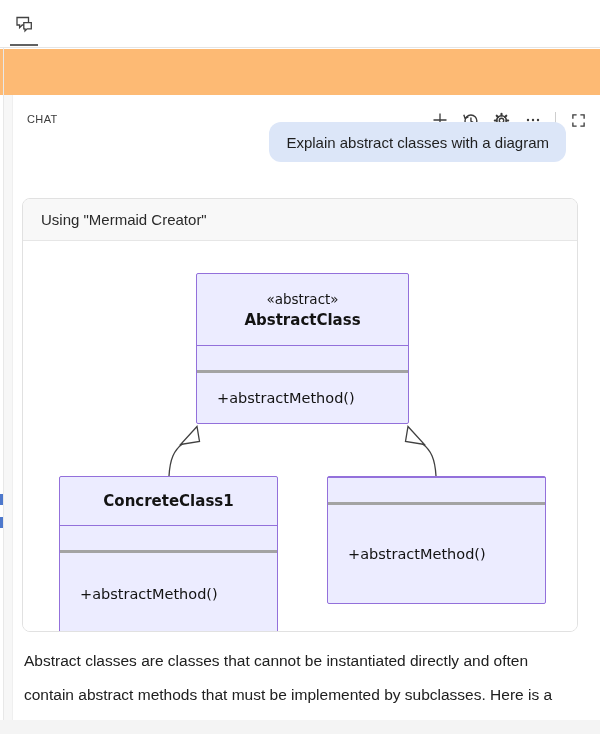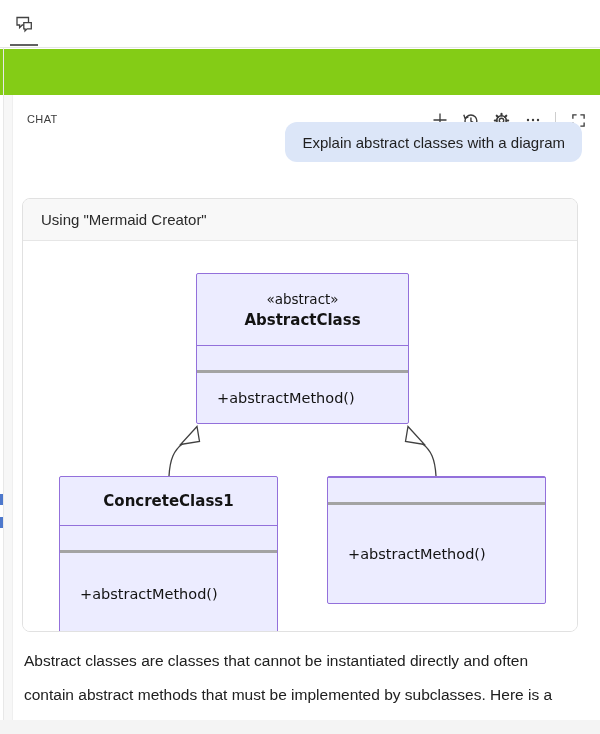--- a/index.html
+++ b/index.html
@@ -7,31 +7,31 @@
               font-family:"Liberation Sans", sans-serif; }
 
   
   .tab-bar { position:absolute; left:0; top:0; width:600px; height:48px;
              background:#fff; border-bottom:1px solid #e5e5e5; }
   .tab { position:absolute; left:10px; top:9px; width:28px; height:30px;
          display:flex; align-items:center; justify-content:center; color:#424242; cursor:pointer; }
   .tab-underline { position:absolute; left:10px; top:44px; width:28px; height:2px; background:#616161; }
 
   
-  .view-header { position:absolute; left:0; top:49px; width:600px; height:46px; background:#84cc16; }
+  .view-header { position:absolute; left:0; top:49px; width:600px; height:46px; background:#fdba74; }
   .view-title { position:absolute; left:27px; top:64px; font-size:11px; color:#3b3b3b;
                 letter-spacing:0.4px; }
   .toolbar { position:absolute; right:10px; top:58px; height:26px; display:flex;
              align-items:center; gap:8px; color:#3b3b3b; }
   .tb-btn { width:23px; height:23px; display:flex; align-items:center; justify-content:center;
             border-radius:4px; cursor:pointer; }
   .tb-sep { width:1px; height:16px; background:#cecece; margin:0 3px; }
 
   
-  .bubble { position:absolute; right:18px; top:122px; height:40px; max-width:420px;
+  .bubble { position:absolute; right:34px; top:122px; height:40px; max-width:420px;
             background:#dce6f8; border-radius:12px; display:flex; align-items:center;
             padding:0 17px; font-size:15px; color:#1f1f1f; white-space:nowrap; }
 
   
   .card { position:absolute; left:22px; top:198px; width:556px; height:434px;
           border:1px solid #e1e1e1; border-radius:8px; background:#fff; overflow:hidden; }
   .card-header { height:42px; background:#f8f8f8; border-bottom:1px solid #e6e6e6;
                  display:flex; align-items:center; padding:0 18px; font-size:15px; color:#2a2a2a;
                  cursor:pointer; }
   .card-body { position:relative; width:554px; height:390px; background:#fff; }

